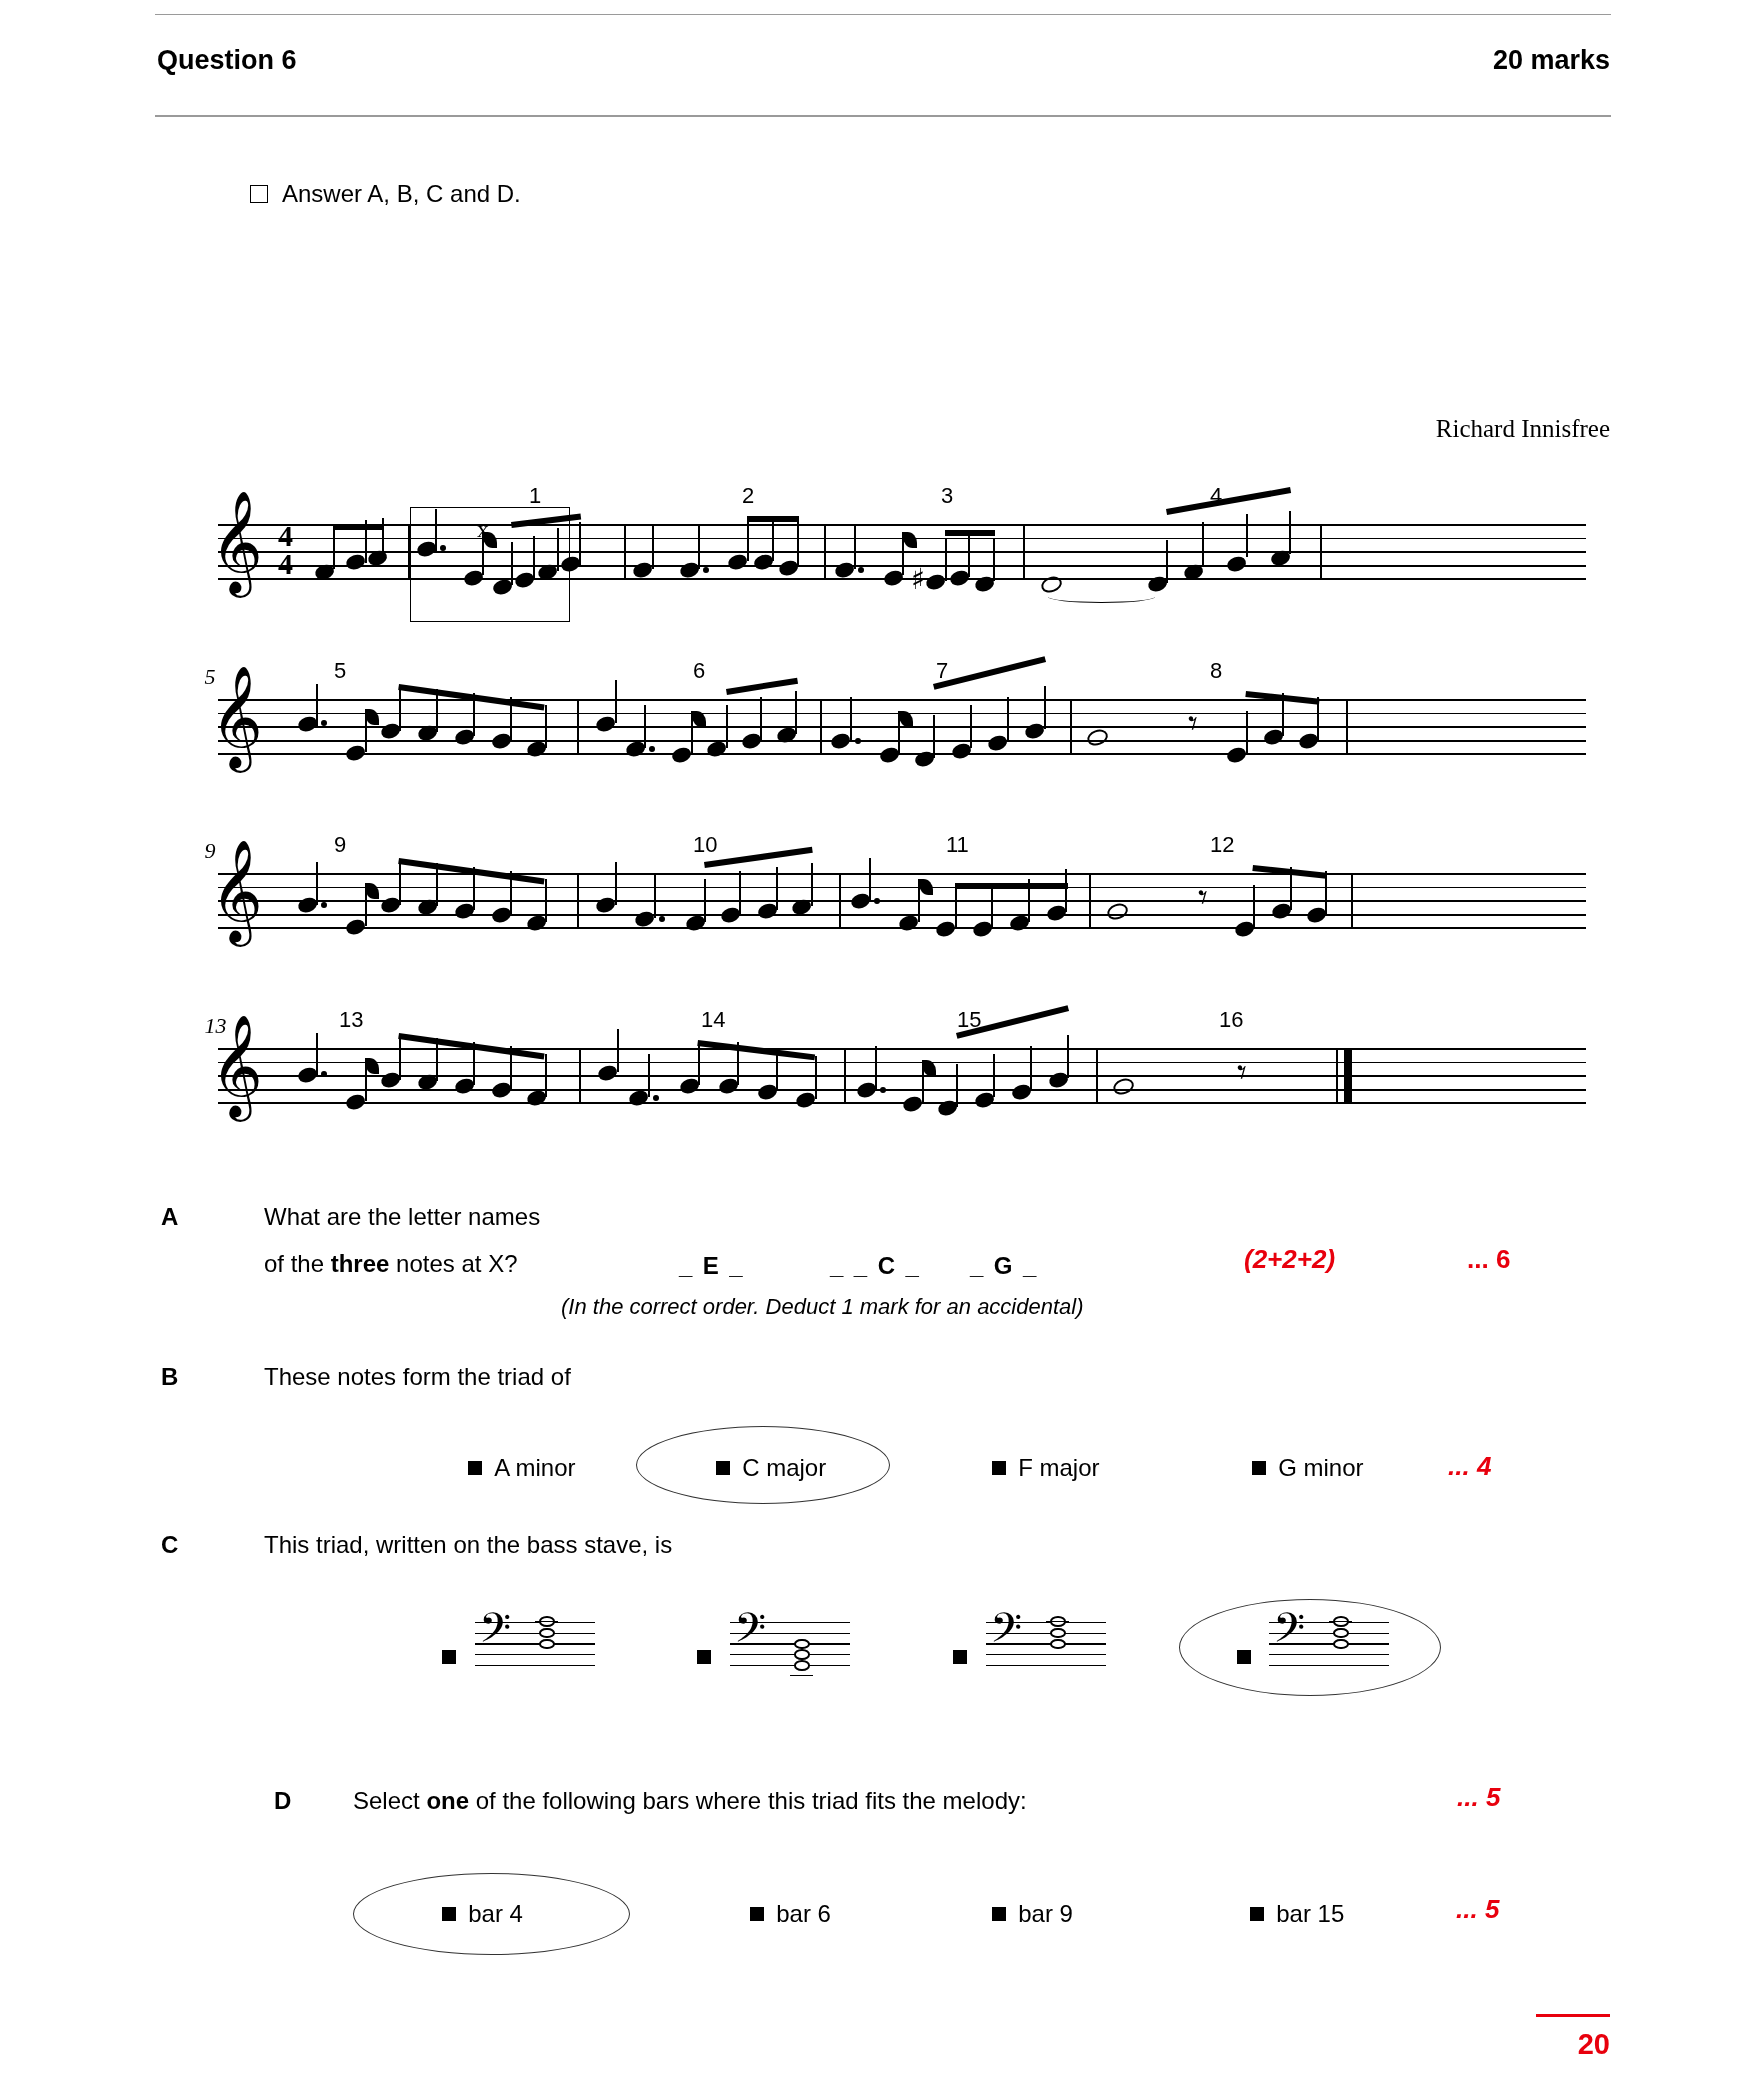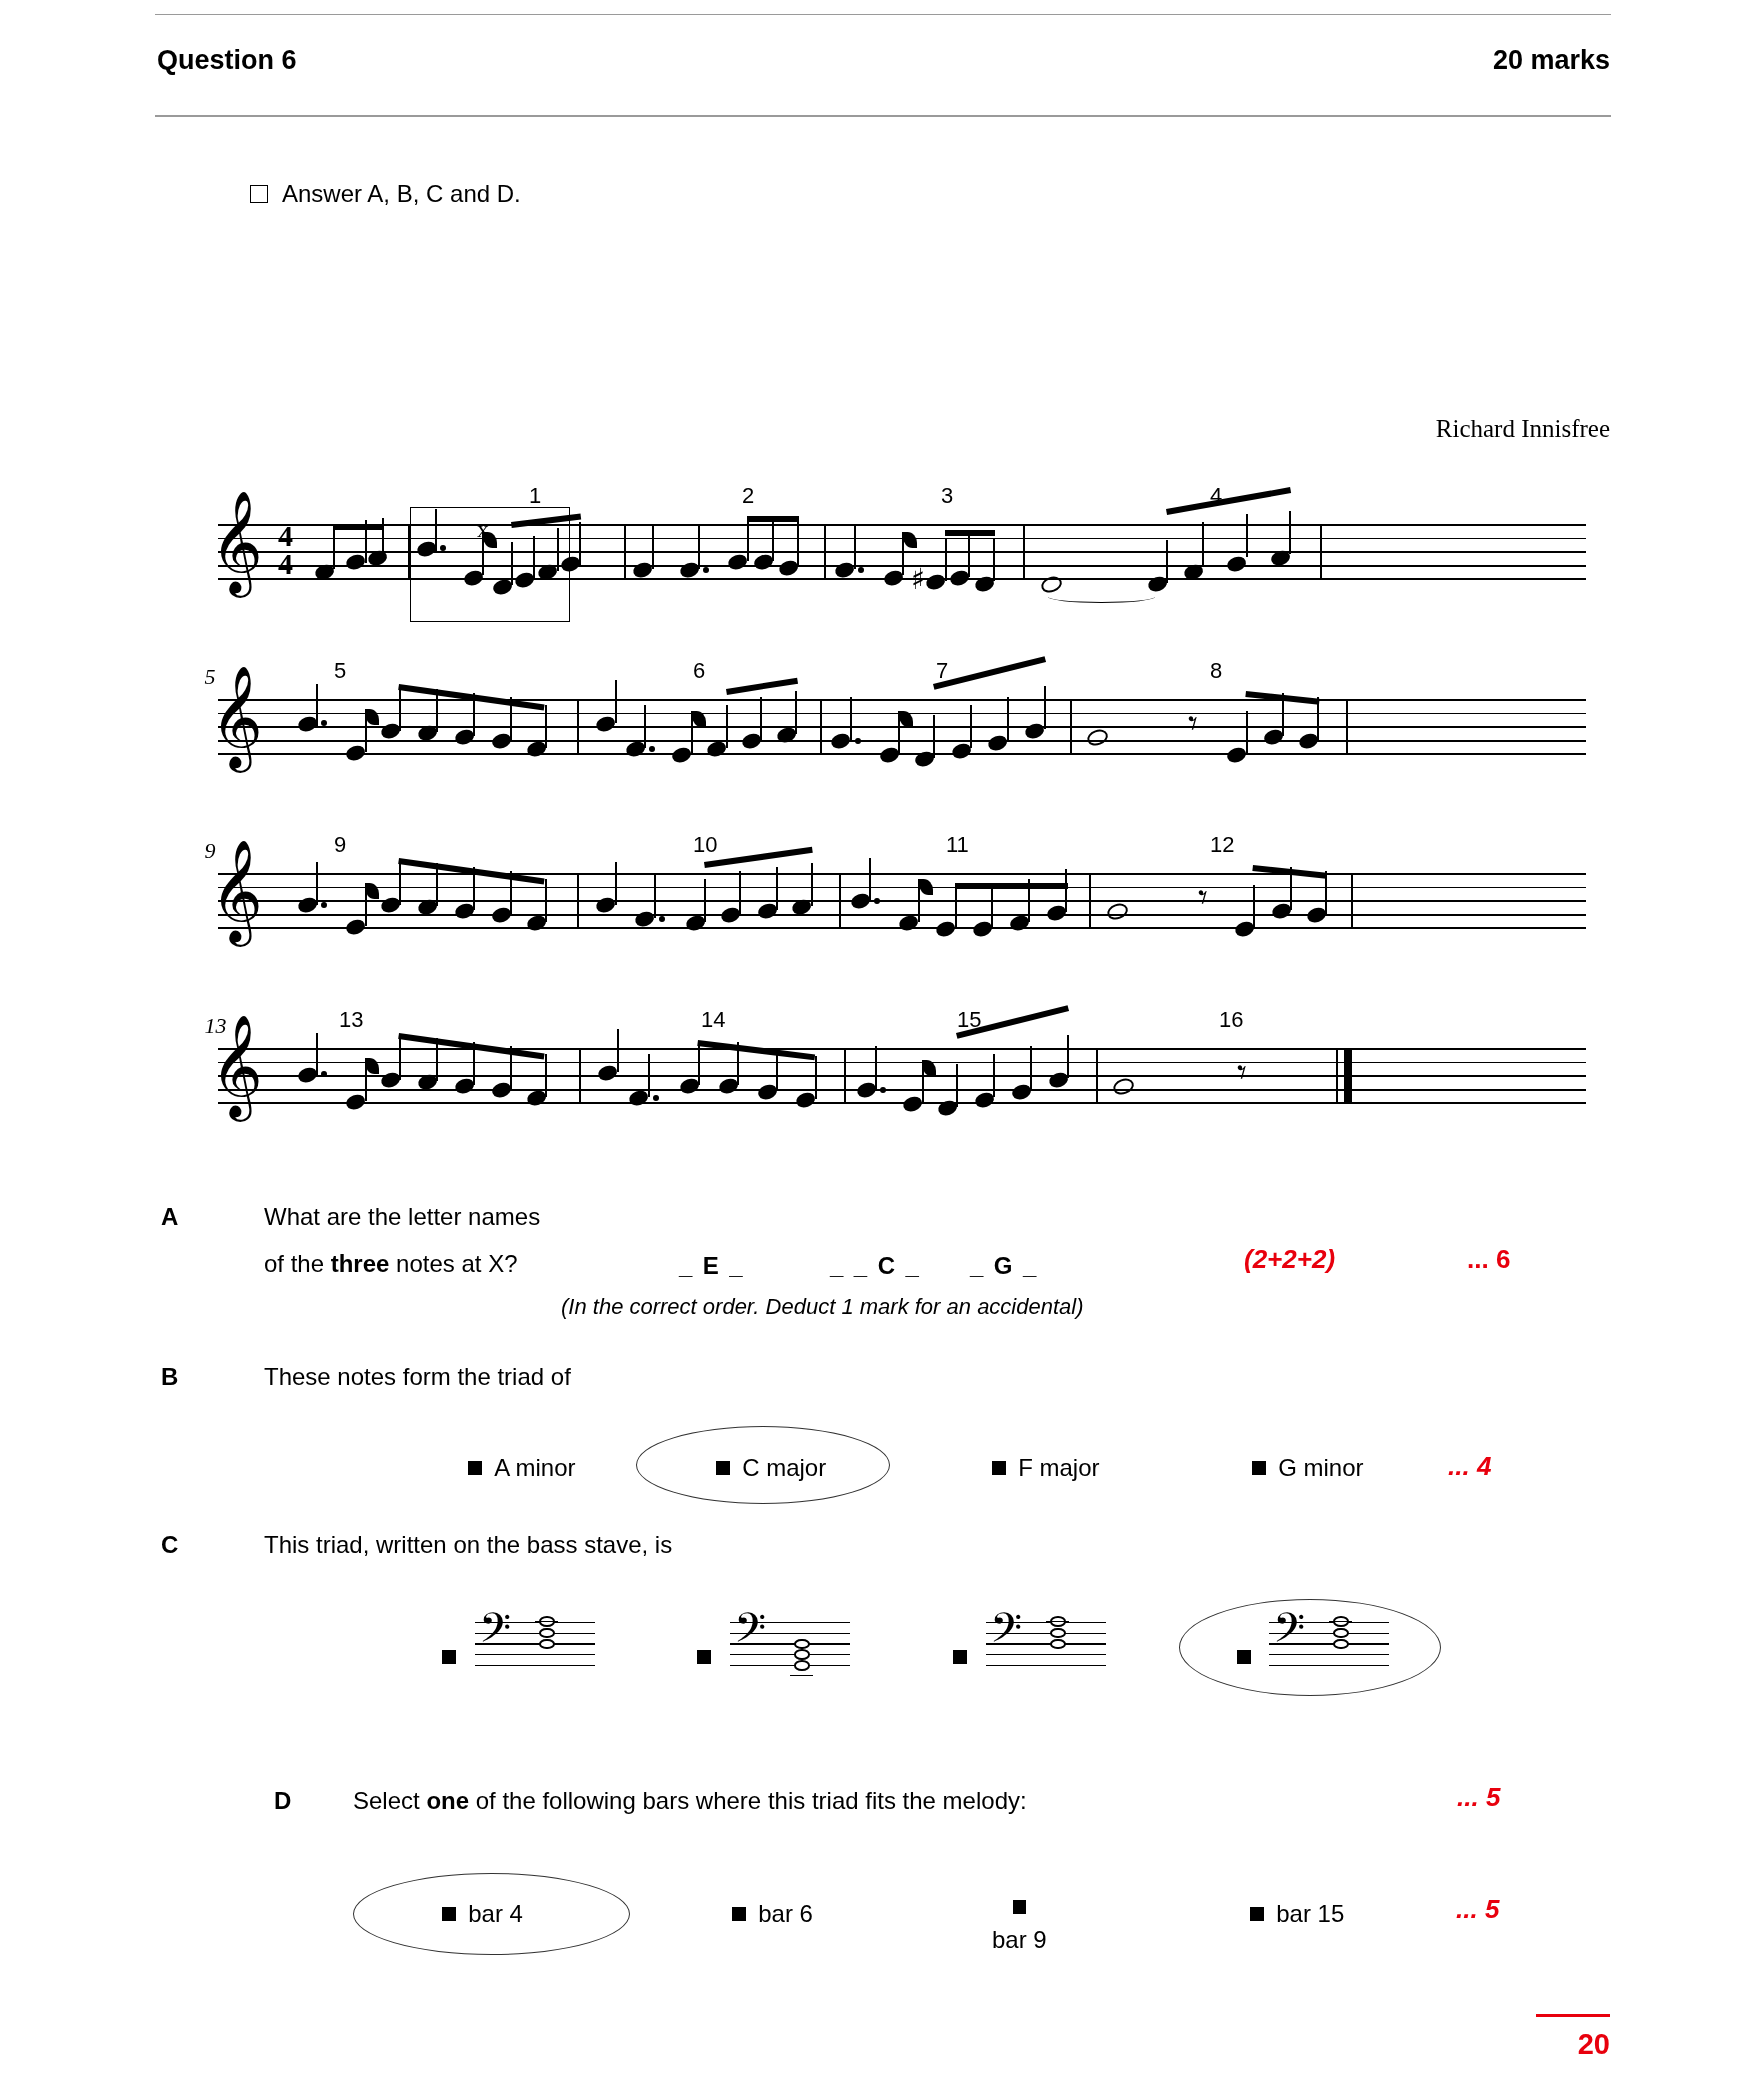--- a/index.html
+++ b/index.html
@@ -826,25 +826,25 @@
   <div class="qtext" style="left:353px; top:1787px;">
     <span>Select </span><b>one</b><span> of the following bars where this triad fits the melody:</span>
   </div>
   <div class="marks-plain" style="left:1457px; top:1782px; font-style:italic;">... 5</div>
 
   <div class="ellipse" style="left:353px; top:1873px; width:277px; height:82px;"></div>
   <div class="opt" style="left:442px; top:1900px;">
     <span class="sq-filled"></span>
     <span>bar 4</span>
   </div>
-  <div class="opt" style="left:732px; top:1900px;">
+  <div class="opt" style="left:750px; top:1900px;">
     <span class="sq-filled"></span>
     <span>bar 6</span>
   </div>
-  <div class="opt" style="left:992px; top:1900px;flex-direction:column;">
+  <div class="opt" style="left:992px; top:1900px;">
     <span class="sq-filled"></span>
     <span>bar 9</span>
   </div>
   <div class="opt" style="left:1250px; top:1900px;">
     <span class="sq-filled"></span>
     <span>bar 15</span>
   </div>
   <div class="marks-plain" style="left:1456px; top:1894px; font-style:italic;">... 5</div>
 
   <div class="total-rule"></div>

